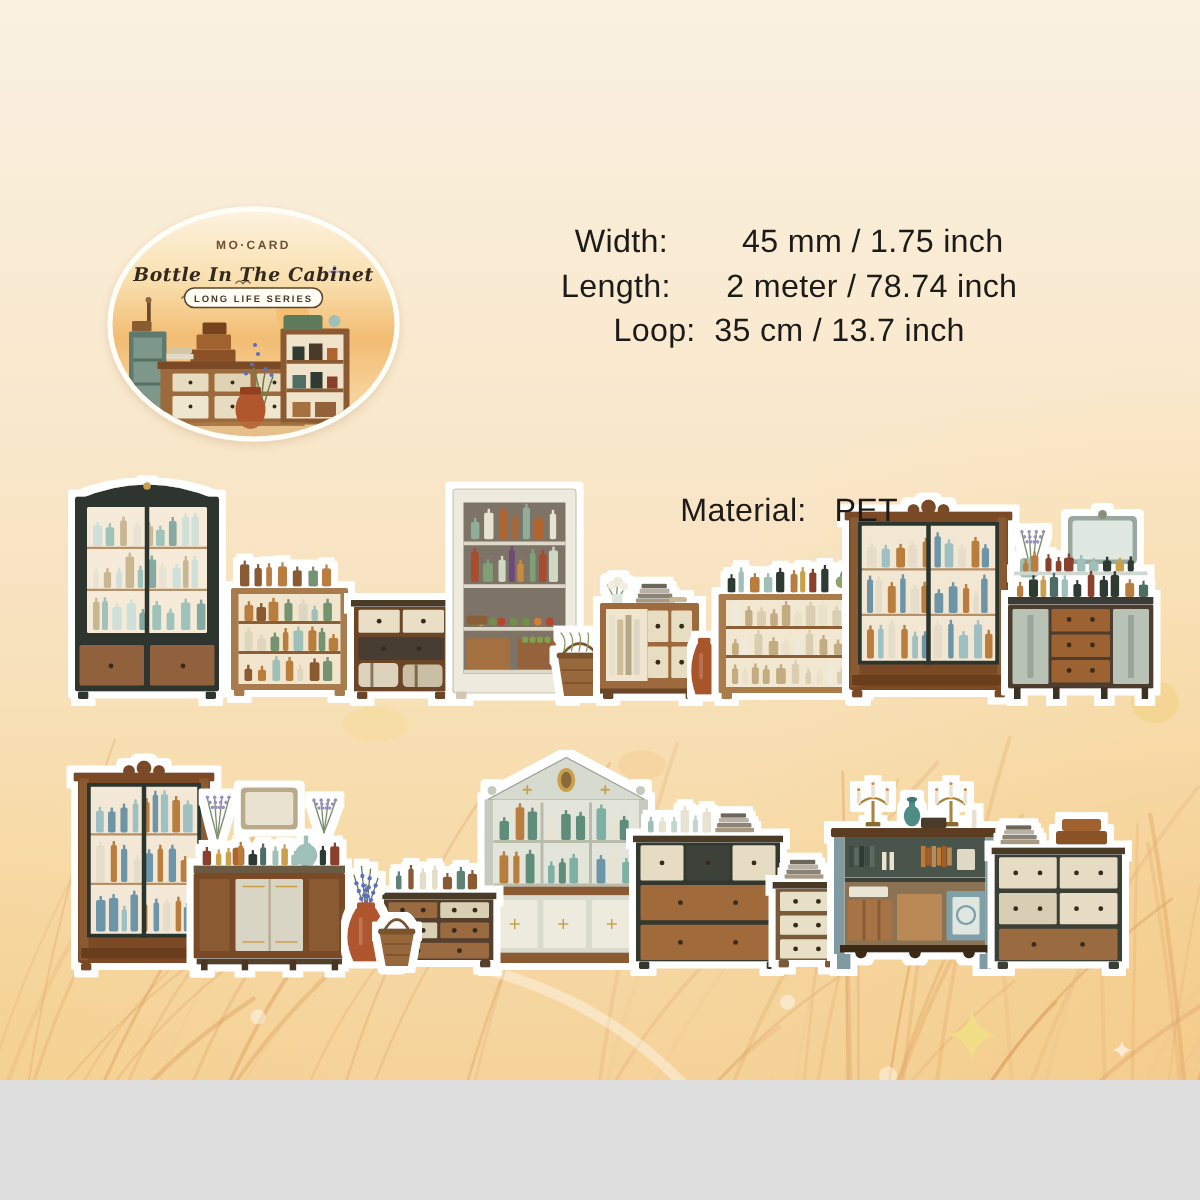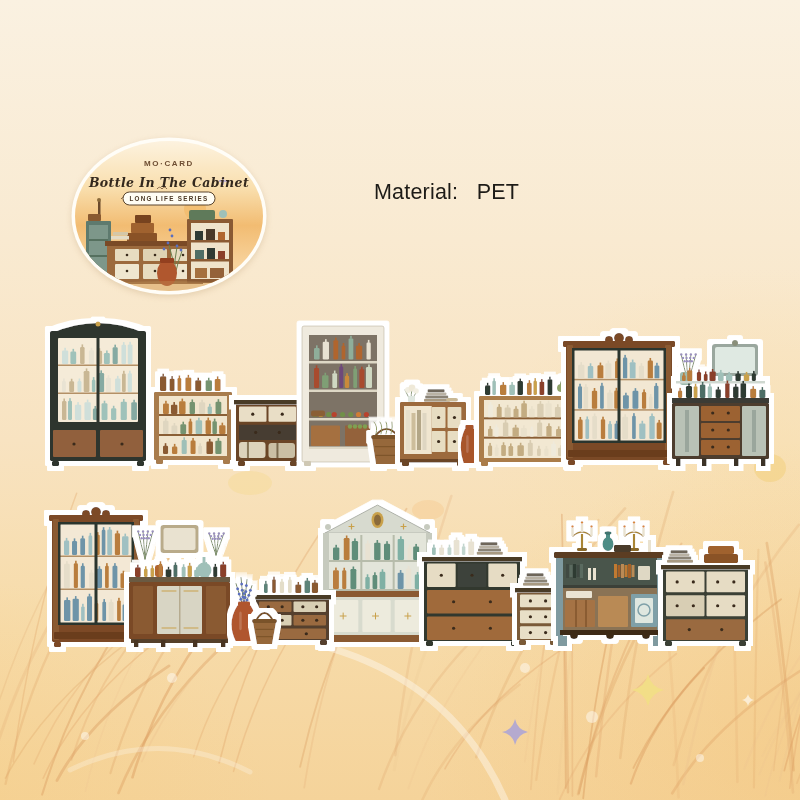--- a/index.html
+++ b/index.html
@@ -1,16 +1,16 @@
 <!DOCTYPE html>
 <html><head>
 <meta charset="utf-8">
 <style>
   html,body{margin:0;padding:0;background:#ddd;}
-  .canvas{position:relative;width:800px;height:800px;overflow:hidden;
+  .canvas{position:relative;width:800px;height:720px;overflow:hidden;
     background:
       radial-gradient(90% 60% at 108% 92%, rgba(243,193,116,.45), rgba(243,193,116,0) 62%),
       radial-gradient(70% 50% at -8% 102%, rgba(246,205,130,.40), rgba(246,205,130,0) 60%),
       radial-gradient(50% 35% at 96% 58%, rgba(248,222,170,.55), rgba(248,222,170,0) 70%),
       linear-gradient(180deg,#faf1e1 0%,#f9ead1 30%,#f8e3c1 55%,#f7dcab 76%,#f5d39a 100%);
     font-family:"Liberation Sans",sans-serif;text-align:center;}
   .layer{position:absolute;left:0;top:0;}
   .badge{position:absolute;left:71px;top:137px;filter:drop-shadow(0 2px 3px rgba(160,120,70,.22));}
   .bBrand{font-family:"Liberation Sans",sans-serif;font-weight:700;font-size:8px;letter-spacing:1.6px;fill:#6e4e33;}
   .bTitle{font-family:"DejaVu Serif",serif;font-style:italic;font-weight:700;font-size:12.5px;letter-spacing:.4px;fill:#33281d;}
@@ -1131,16 +1131,19 @@
       </g>
       <path d="M152 40 v8 M148 44 h8" stroke="#b7a8d6" stroke-width="1.5"></path>
     </g>
     <text x="98" y="29" text-anchor="middle" class="bBrand">MO·CARD</text>
     <text x="98" y="50" text-anchor="middle" class="bTitle">Bottle In The Cabinet</text>
     <rect x="52" y="55" width="92" height="13" rx="6.5" fill="#fffdf4" stroke="#5a452e" stroke-width="1"></rect>
     <text x="98" y="64" text-anchor="middle" class="bSeries">LONG LIFE SERIES</text>
   </svg>
 
   <div class="specs">
+    <div>Width:        45 mm / 1.75 inch
+Length:      2 meter / 78.74 inch
+Loop:  35 cm / 13.7 inch</div>
     <div class="material">Material:   PET</div>
   </div>
 
 </div>
 
 </body></html>

